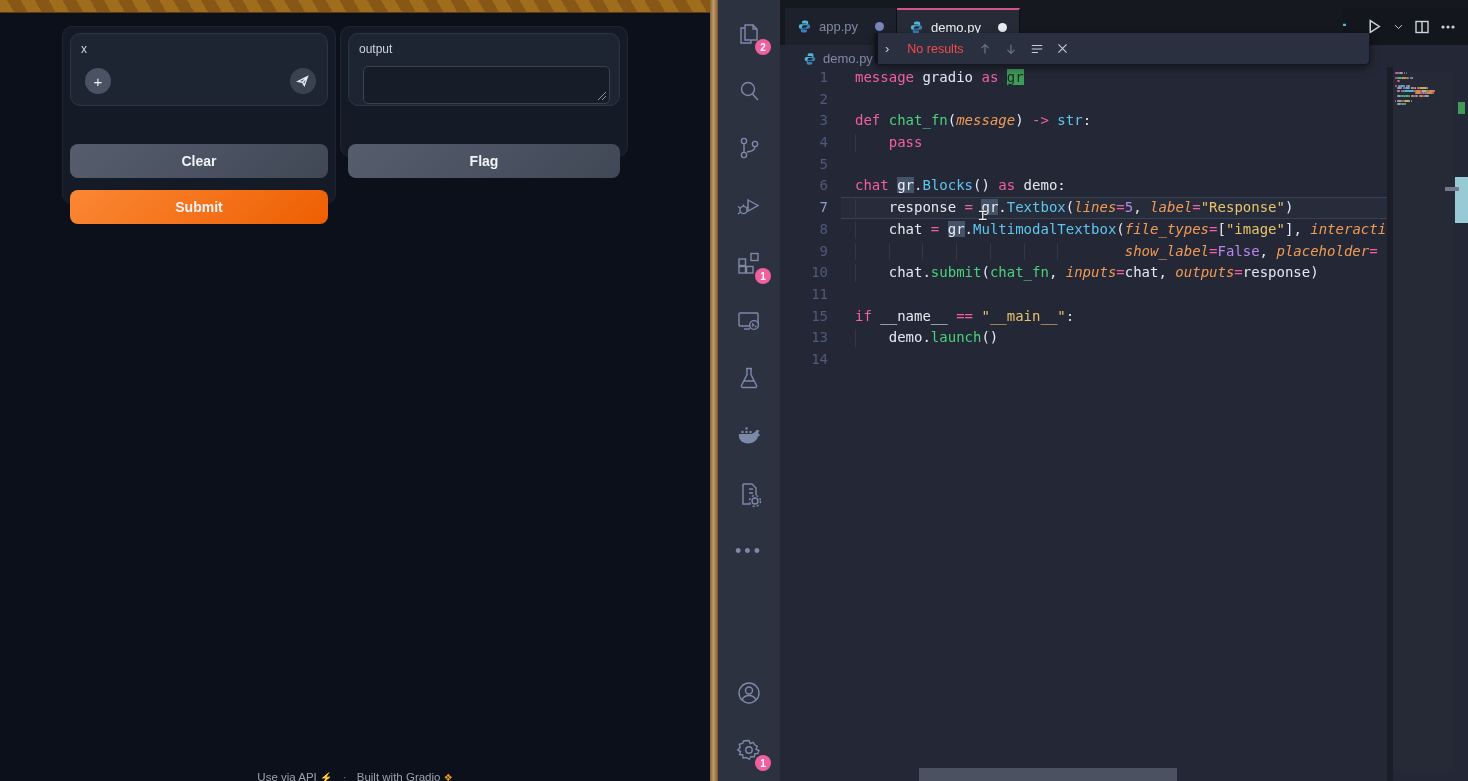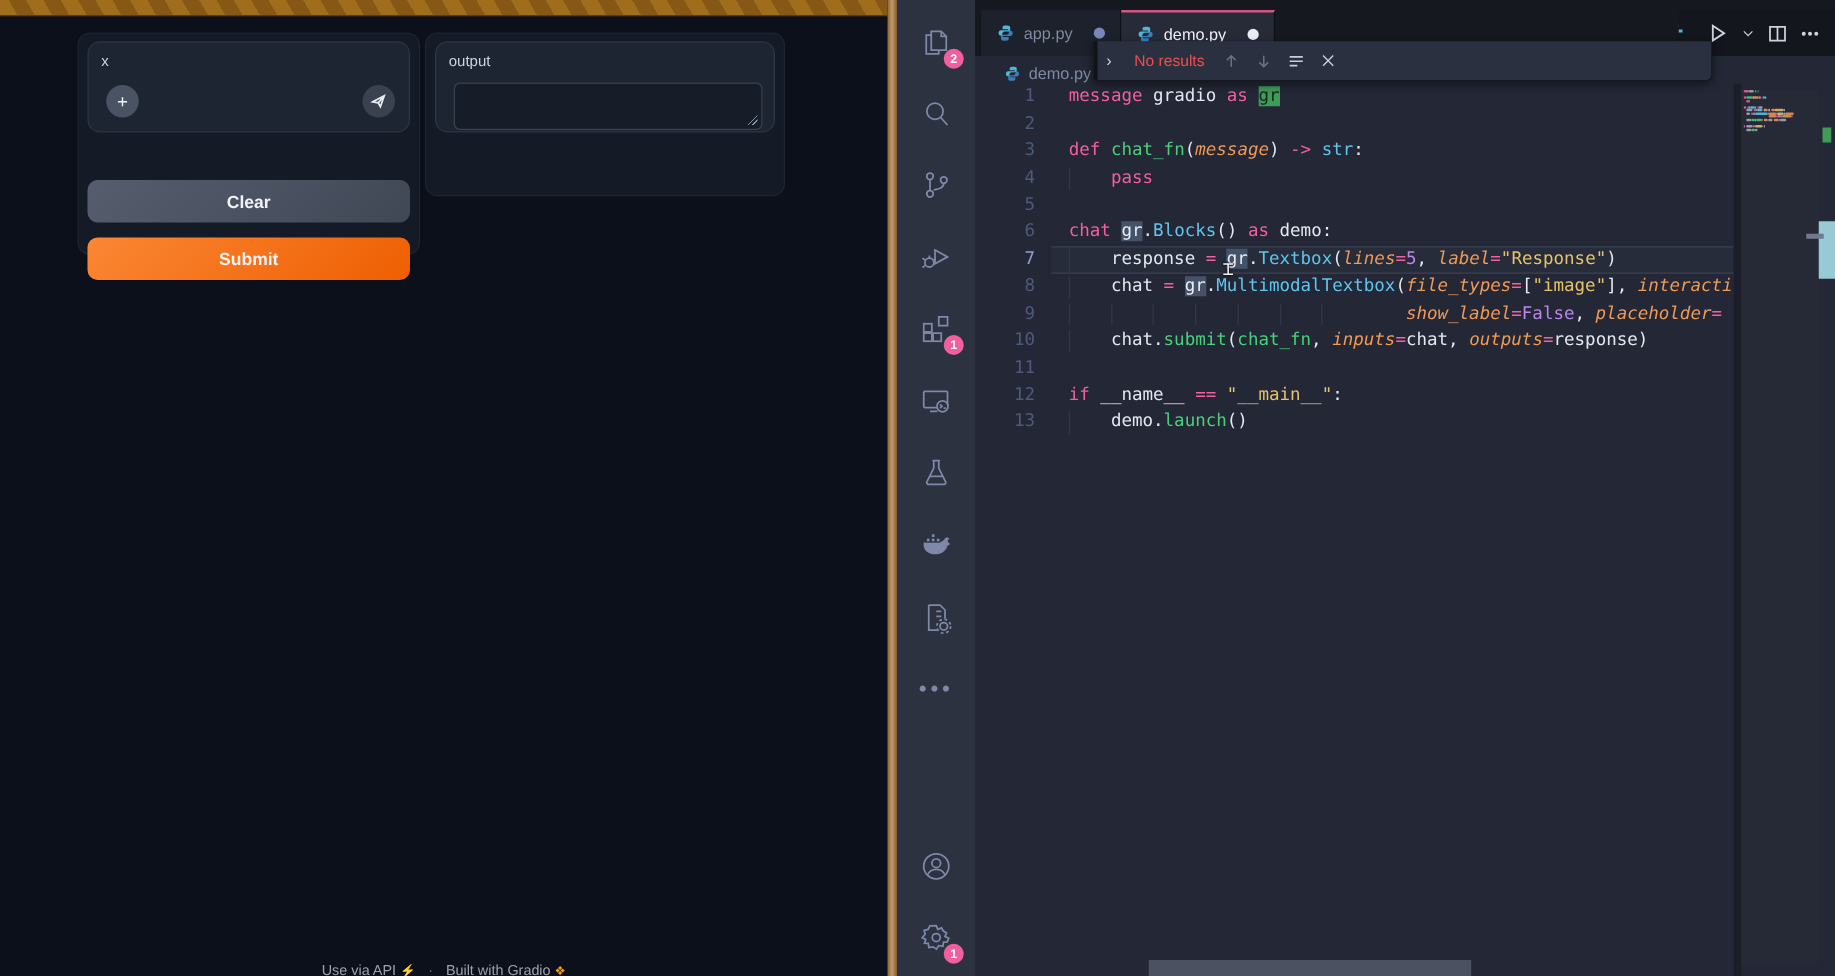--- a/index.html
+++ b/index.html
@@ -132,20 +132,21 @@
     <button class="g-btn submit">Submit</button>
   </div>
 
   <div class="g-panel panel-output">
     <div class="g-group">
       <div class="g-label">output</div>
       <div class="g-textarea">
           <div class="g-resize"></div>
         </div>
     </div>
+    <button class="g-btn secondary1">Flag</button>
   </div>
 
   <div class="g-footer">
     <span>Use via API</span>
     <span class="ic">⚡</span>
     <span class="dot">·</span>
     <span>Built with Gradio</span>
     <span class="ic">❖</span>
   </div>
 </div>
@@ -341,22 +342,23 @@
         <div class="code-line"><span class="gutter">2</span><span class="code-text"></span></div>
         <div class="code-line"><span class="gutter">3</span><span class="code-text"><span class="tk-k">def</span><span class="tk-t"> </span><span class="tk-f">chat_fn</span><span class="tk-t">(</span><span class="tk-p">message</span><span class="tk-t">) </span><span class="tk-k">-&gt;</span><span class="tk-t"> </span><span class="tk-c">str</span><span class="tk-t">:</span></span></div>
         <div class="code-line"><span class="gutter">4</span><span class="indent-guide" style="left:75px"></span><span class="code-text"><span class="tk-t">    </span><span class="tk-k">pass</span></span></div>
         <div class="code-line"><span class="gutter">5</span><span class="code-text"></span></div>
         <div class="code-line"><span class="gutter">6</span><span class="code-text"><span class="tk-k">chat</span><span class="tk-t"> </span><span class="tk-hb">gr</span><span class="tk-t">.</span><span class="tk-c">Blocks</span><span class="tk-t">() </span><span class="tk-k">as</span><span class="tk-t"> demo:</span></span></div>
         <div class="code-line current"><span class="gutter">7</span><span class="indent-guide" style="left:75px"></span><span class="code-text"><span class="tk-t">    response </span><span class="tk-k">=</span><span class="tk-t"> </span><span class="tk-hb">gr</span><span class="tk-t">.</span><span class="tk-c">Textbox</span><span class="tk-t">(</span><span class="tk-p">lines</span><span class="tk-k">=</span><span class="tk-n">5</span><span class="tk-t">, </span><span class="tk-p">label</span><span class="tk-k">=</span><span class="tk-s">"Response"</span><span class="tk-t">)</span></span></div>
         <div class="code-line"><span class="gutter">8</span><span class="indent-guide" style="left:75px"></span><span class="code-text"><span class="tk-t">    chat </span><span class="tk-k">=</span><span class="tk-t"> </span><span class="tk-hb">gr</span><span class="tk-t">.</span><span class="tk-c">MultimodalTextbox</span><span class="tk-t">(</span><span class="tk-p">file_types</span><span class="tk-k">=</span><span class="tk-t">[</span><span class="tk-s">"image"</span><span class="tk-t">], </span><span class="tk-p">interactive</span></span></div>
         <div class="code-line"><span class="gutter">9</span><span class="indent-guide" style="left:75px"></span><span class="indent-guide" style="left:108.72px"></span><span class="indent-guide" style="left:142.44px"></span><span class="indent-guide" style="left:176.16px"></span><span class="indent-guide" style="left:209.88px"></span><span class="indent-guide" style="left:243.6px"></span><span class="indent-guide" style="left:277.32px"></span><span class="code-text"><span class="tk-t">                                </span><span class="tk-p">show_label</span><span class="tk-k">=</span><span class="tk-n">False</span><span class="tk-t">, </span><span class="tk-p">placeholder</span><span class="tk-k">=</span></span></div>
         <div class="code-line"><span class="gutter">10</span><span class="indent-guide" style="left:75px"></span><span class="code-text"><span class="tk-t">    chat.</span><span class="tk-f">submit</span><span class="tk-t">(</span><span class="tk-f">chat_fn</span><span class="tk-t">, </span><span class="tk-p">inputs</span><span class="tk-k">=</span><span class="tk-t">chat, </span><span class="tk-p">outputs</span><span class="tk-k">=</span><span class="tk-t">response)</span></span></div>
         <div class="code-line"><span class="gutter">11</span><span class="code-text"></span></div>
-        <div class="code-line"><span class="gutter">12</span><span class="code-text"><span class="tk-k">if</span><span class="tk-t"> __name__ </span><span class="tk-k">==</span><span class="tk-t"> </span><span class="tk-s">"__main__"</span><span class="tk-t">:</span></span></div>
+        <div class="code-line"><span class="gutter">15</span><span class="code-text"><span class="tk-k">if</span><span class="tk-t"> __name__ </span><span class="tk-k">==</span><span class="tk-t"> </span><span class="tk-s">"__main__"</span><span class="tk-t">:</span></span></div>
         <div class="code-line"><span class="gutter">13</span><span class="indent-guide" style="left:75px"></span><span class="code-text"><span class="tk-t">    demo.</span><span class="tk-f">launch</span><span class="tk-t">()</span></span></div>
+        <div class="code-line"><span class="gutter">14</span><span class="code-text"></span></div>
       </div>
 
     <div class="mouse-ibeam">⌶</div>
 
     <div class="minimap-gap"></div>
     <div class="minimap" id="minimap">
         <span class="mini-run" style="left: 2px; top: 0px; width: 3.72px; background: rgb(244, 95, 164); opacity: 0.85;"></span>
         <span class="mini-run" style="left: 6.34px; top: 0px; width: 3.72px; background: rgb(170, 177, 189); opacity: 0.85;"></span>
         <span class="mini-run" style="left: 10.68px; top: 0px; width: 1.24px; background: rgb(244, 95, 164); opacity: 0.85;"></span>
         <span class="mini-run" style="left: 12.54px; top: 0px; width: 1.24px; background: rgb(63, 155, 88); opacity: 0.85;"></span>

